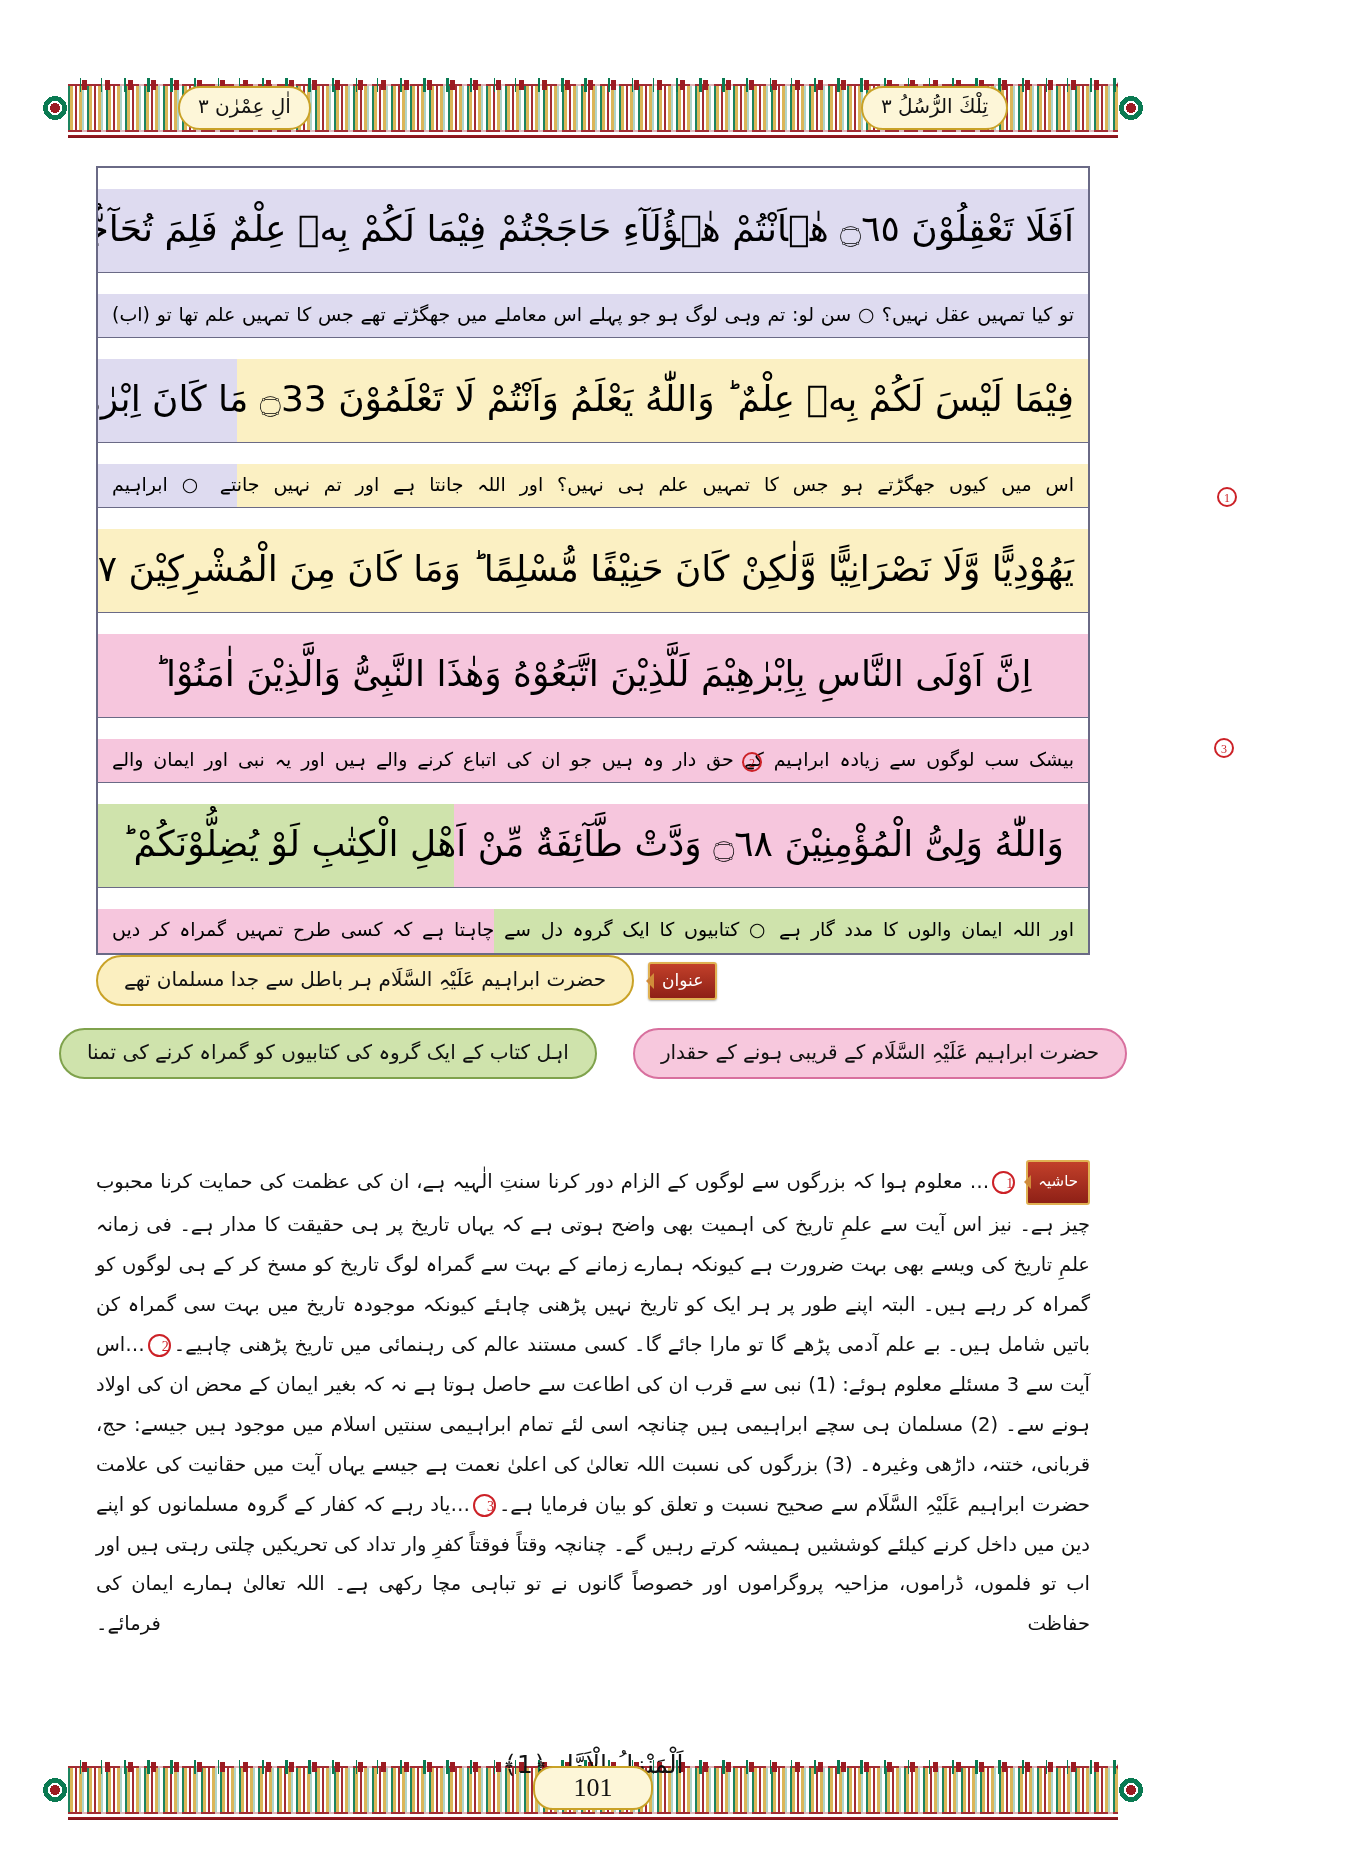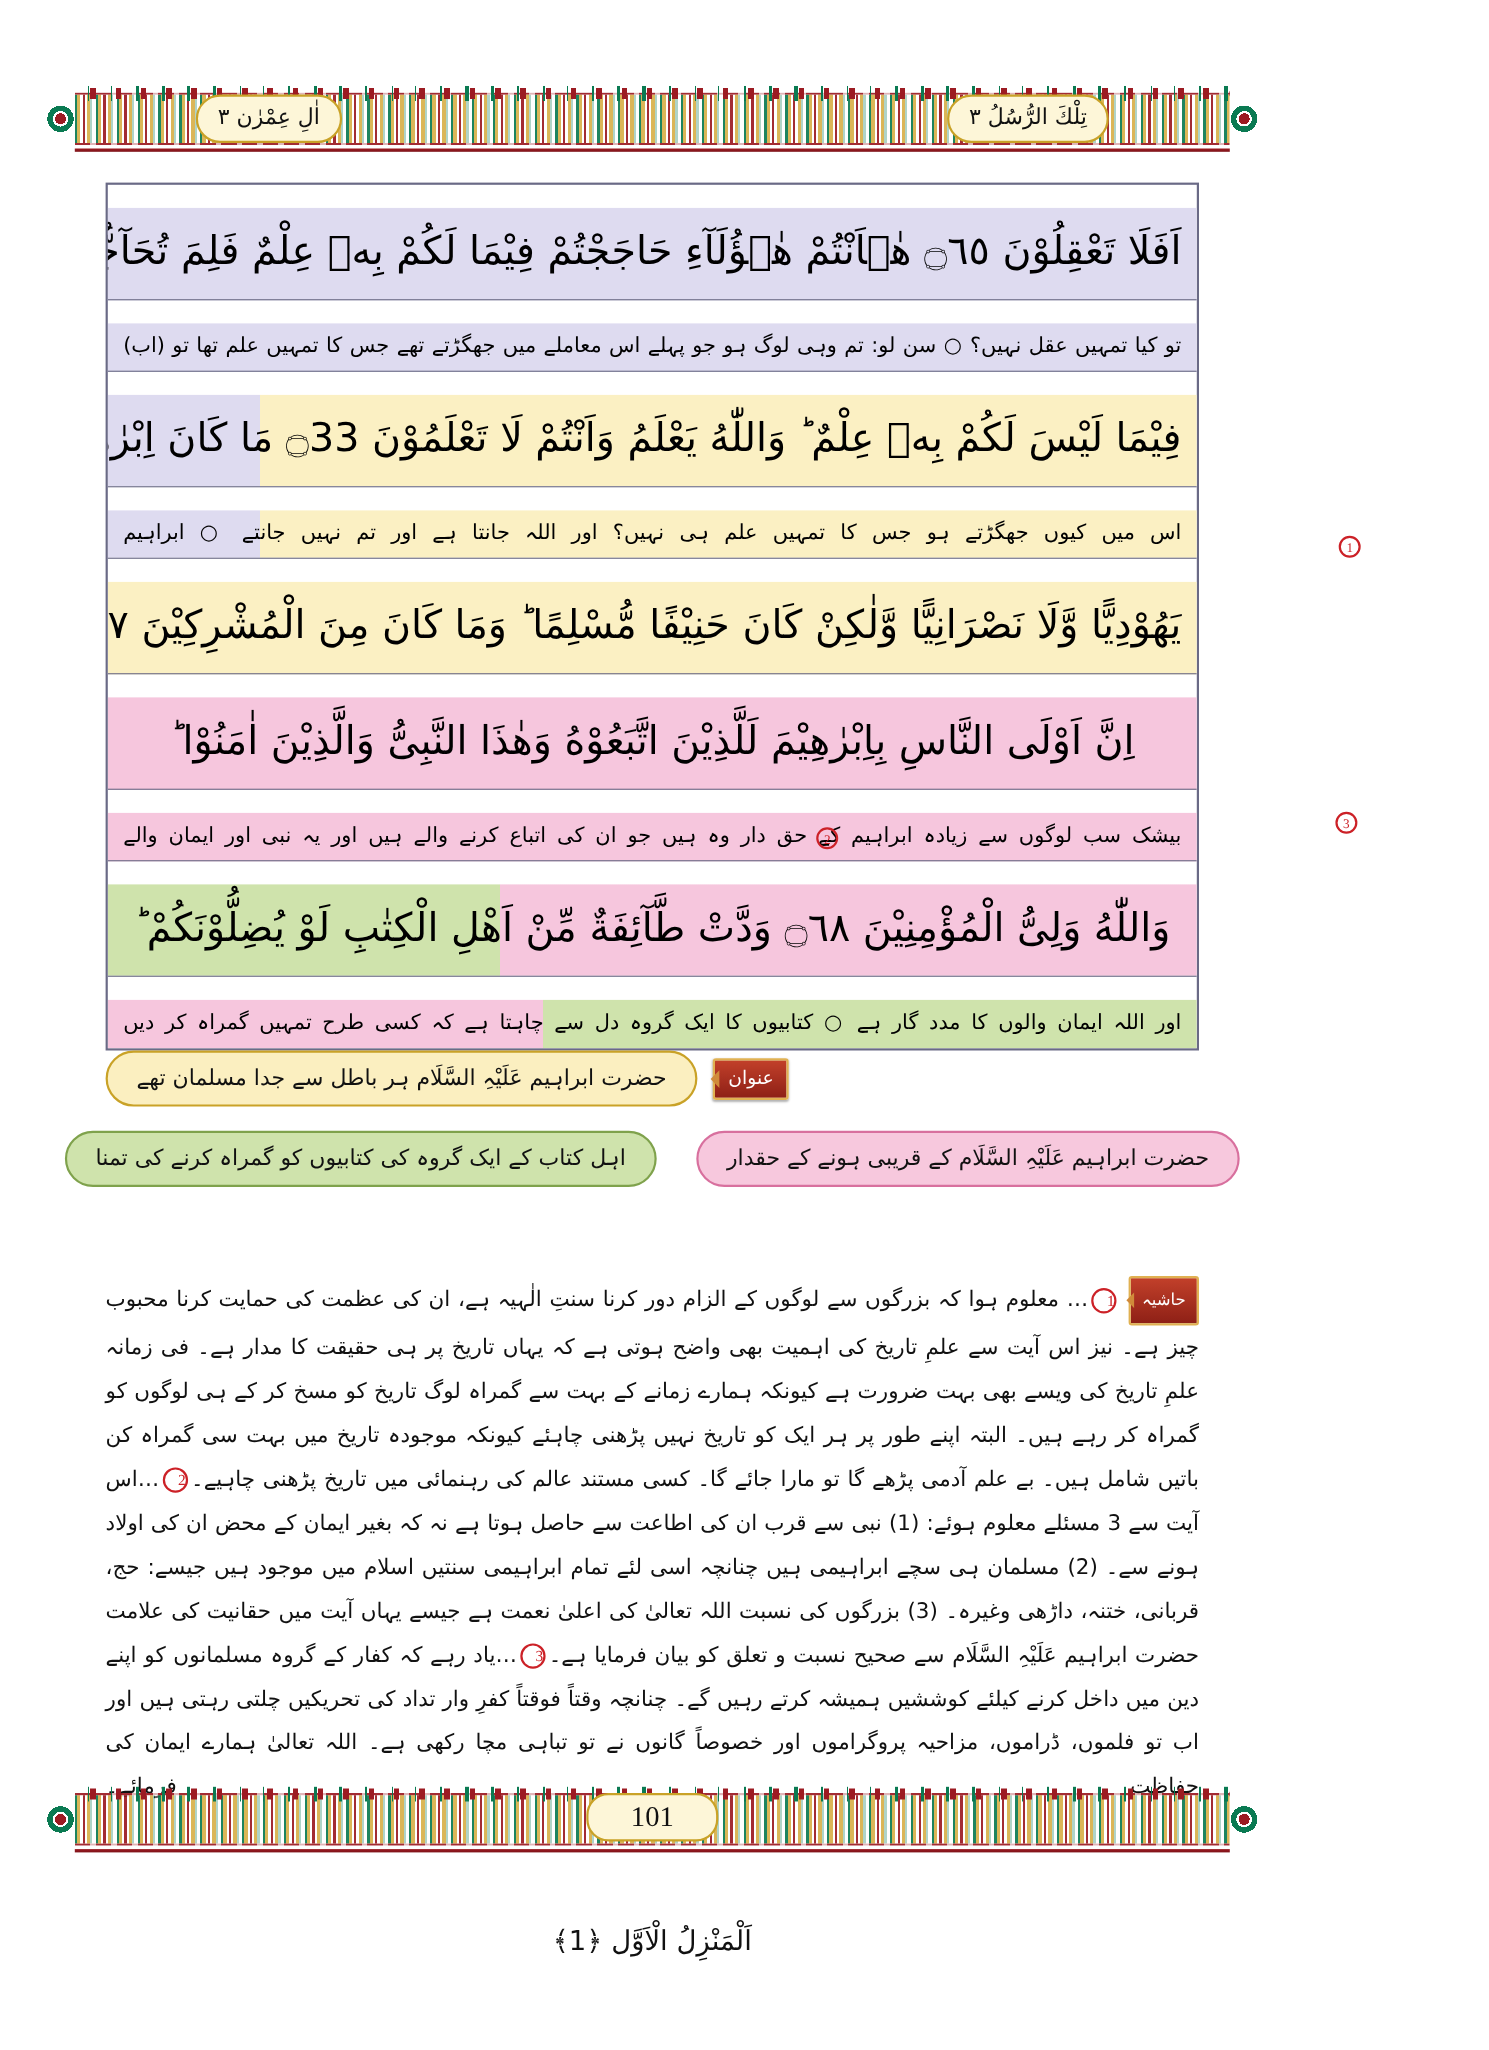--- a/index.html
+++ b/index.html
@@ -71,21 +71,21 @@
     direction: rtl;
   }
   .cartouche span {
     font-family: "DejaVu Sans", "Liberation Sans", sans-serif;
     font-size: 20px; color: #111; white-space: nowrap; line-height: 1;
   }
   .cartouche.surah { left: 110px; }
   .cartouche.juz   { right: 110px; }
 
   .header-band { top: 78px; }
-  .footer-band { top: 1624px; padding-left: 48px; }
+  .footer-band { top: 1760px; padding-left: 48px; }
 
   .footer-page-pill {
     position: absolute; left: 50%; transform: translateX(-50%); top: 6px;
     background: #fdf6d8; border: 2px solid #c9a227; border-radius: 20px;
     width: 120px; height: 44px; display:flex; align-items:center; justify-content:center;
     z-index: 4;
   }
   .footer-page-pill span { font-size: 26px; color:#111; font-family:"Liberation Serif", serif; }
 
   .manzil {

